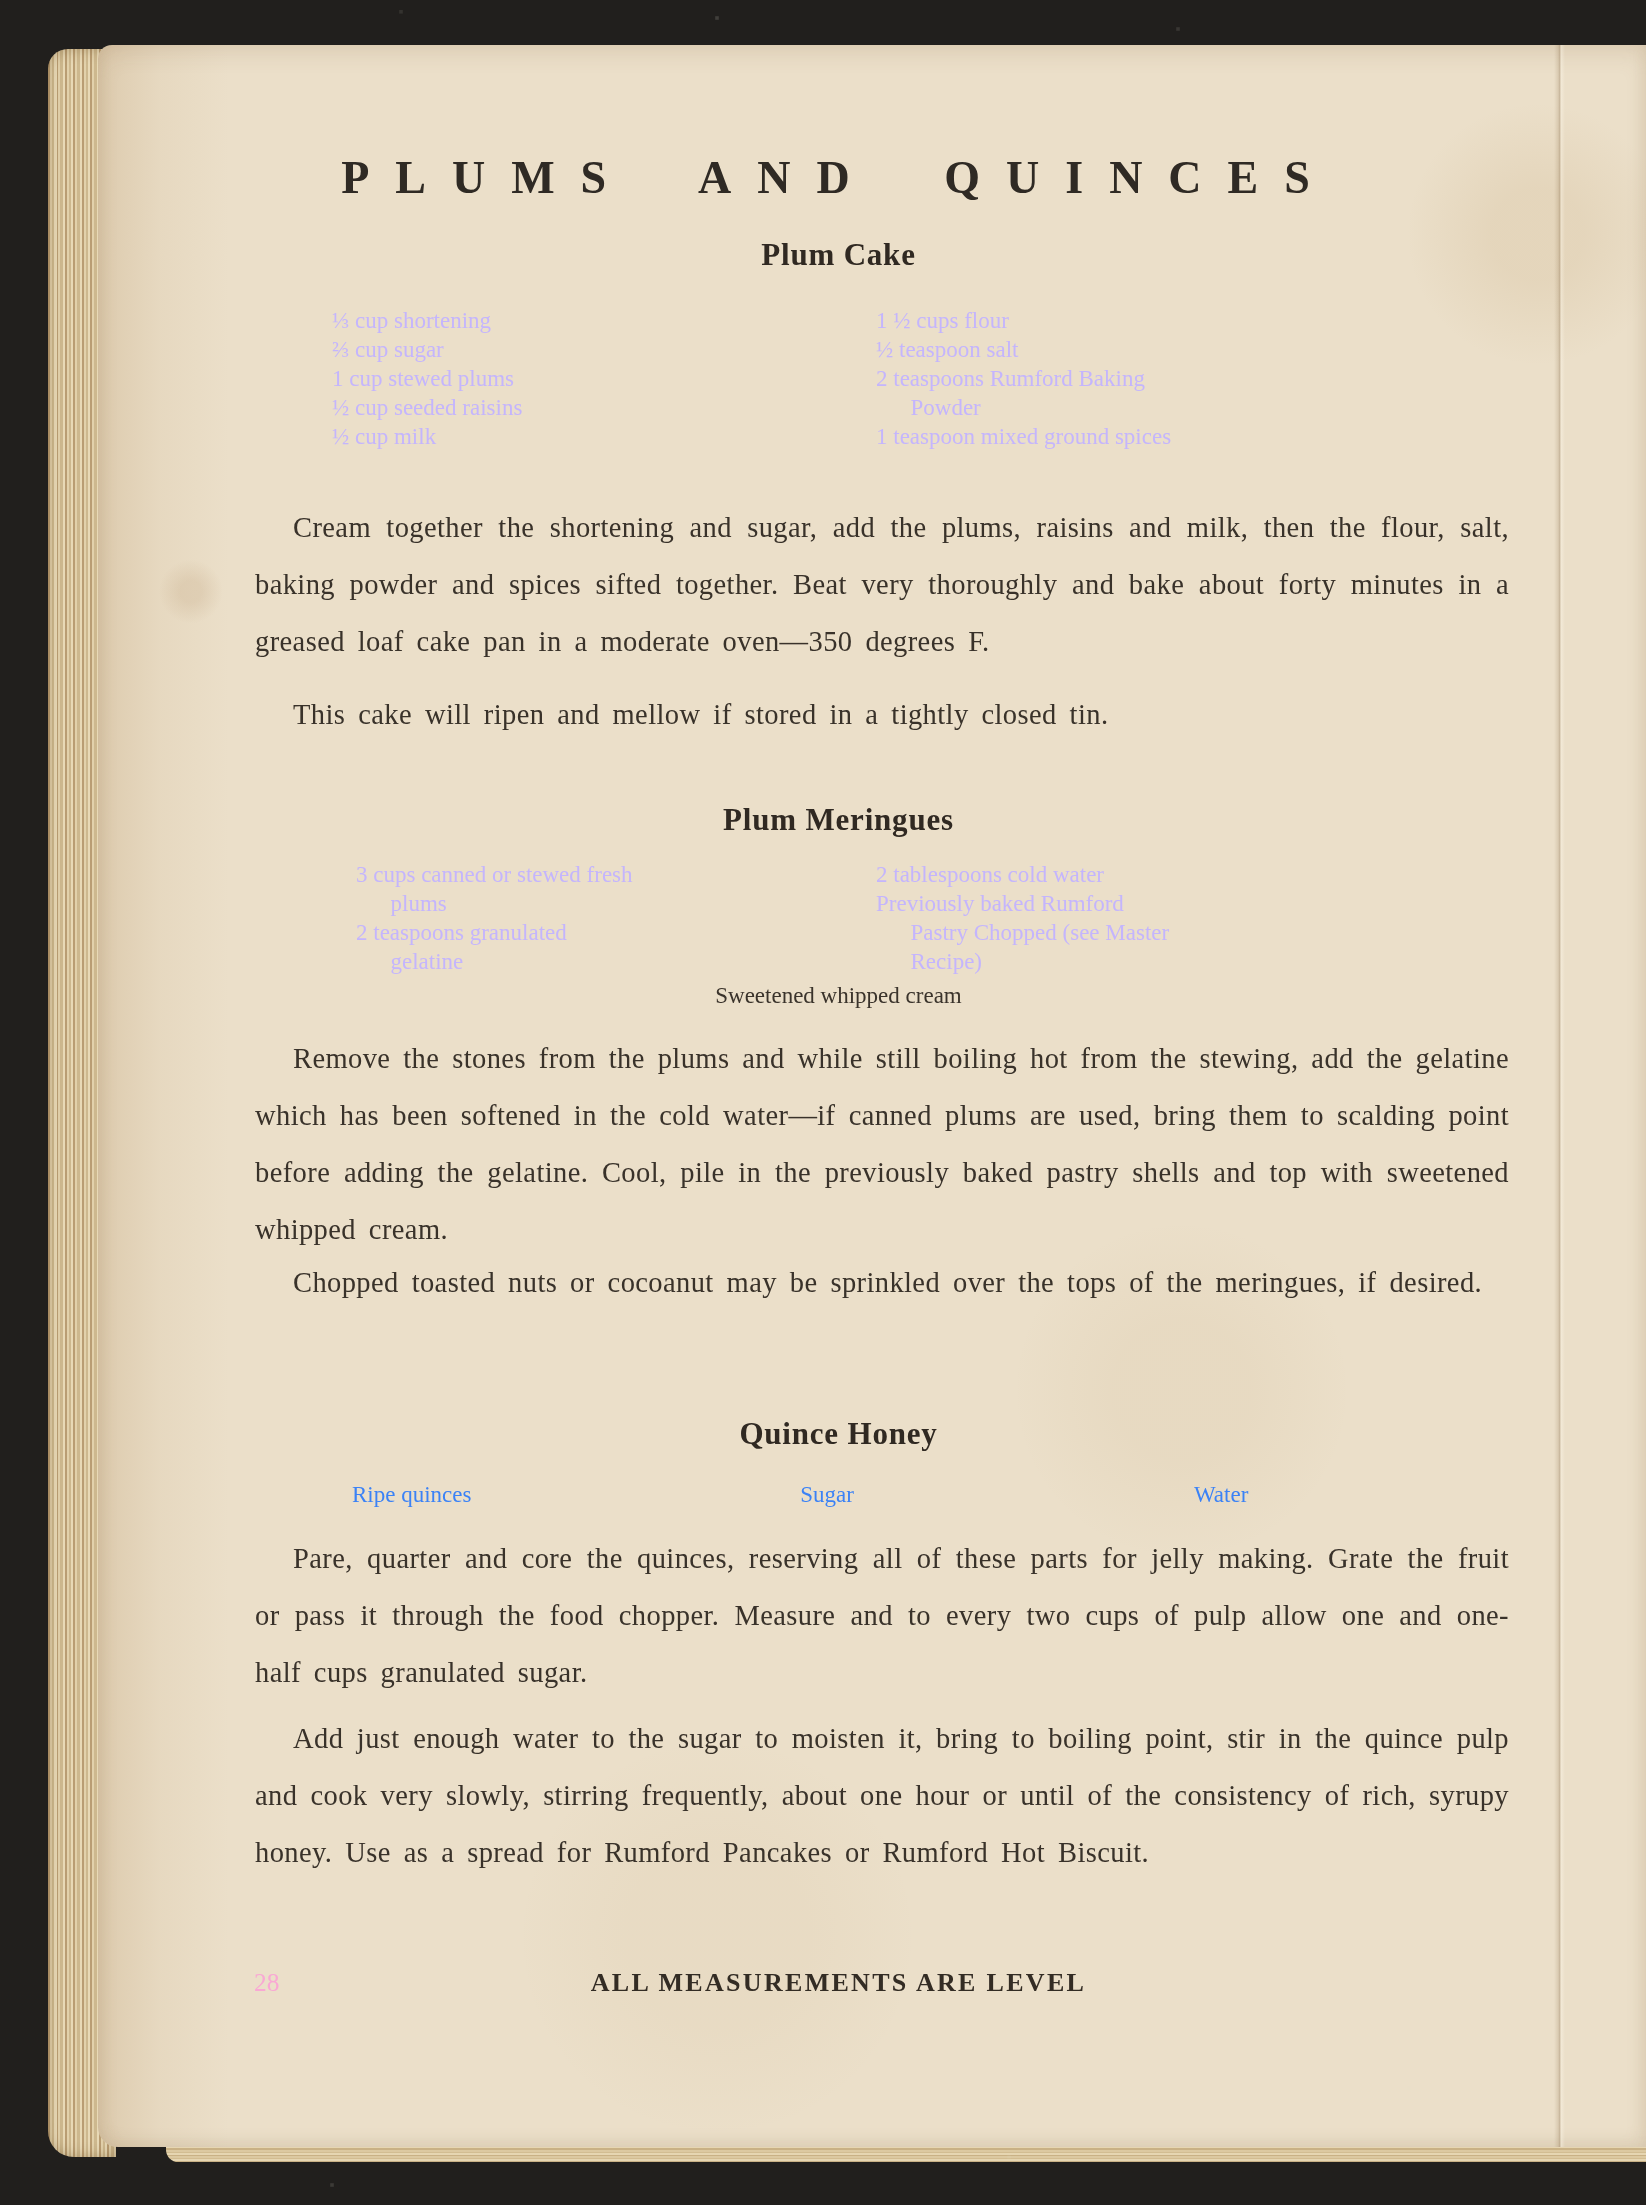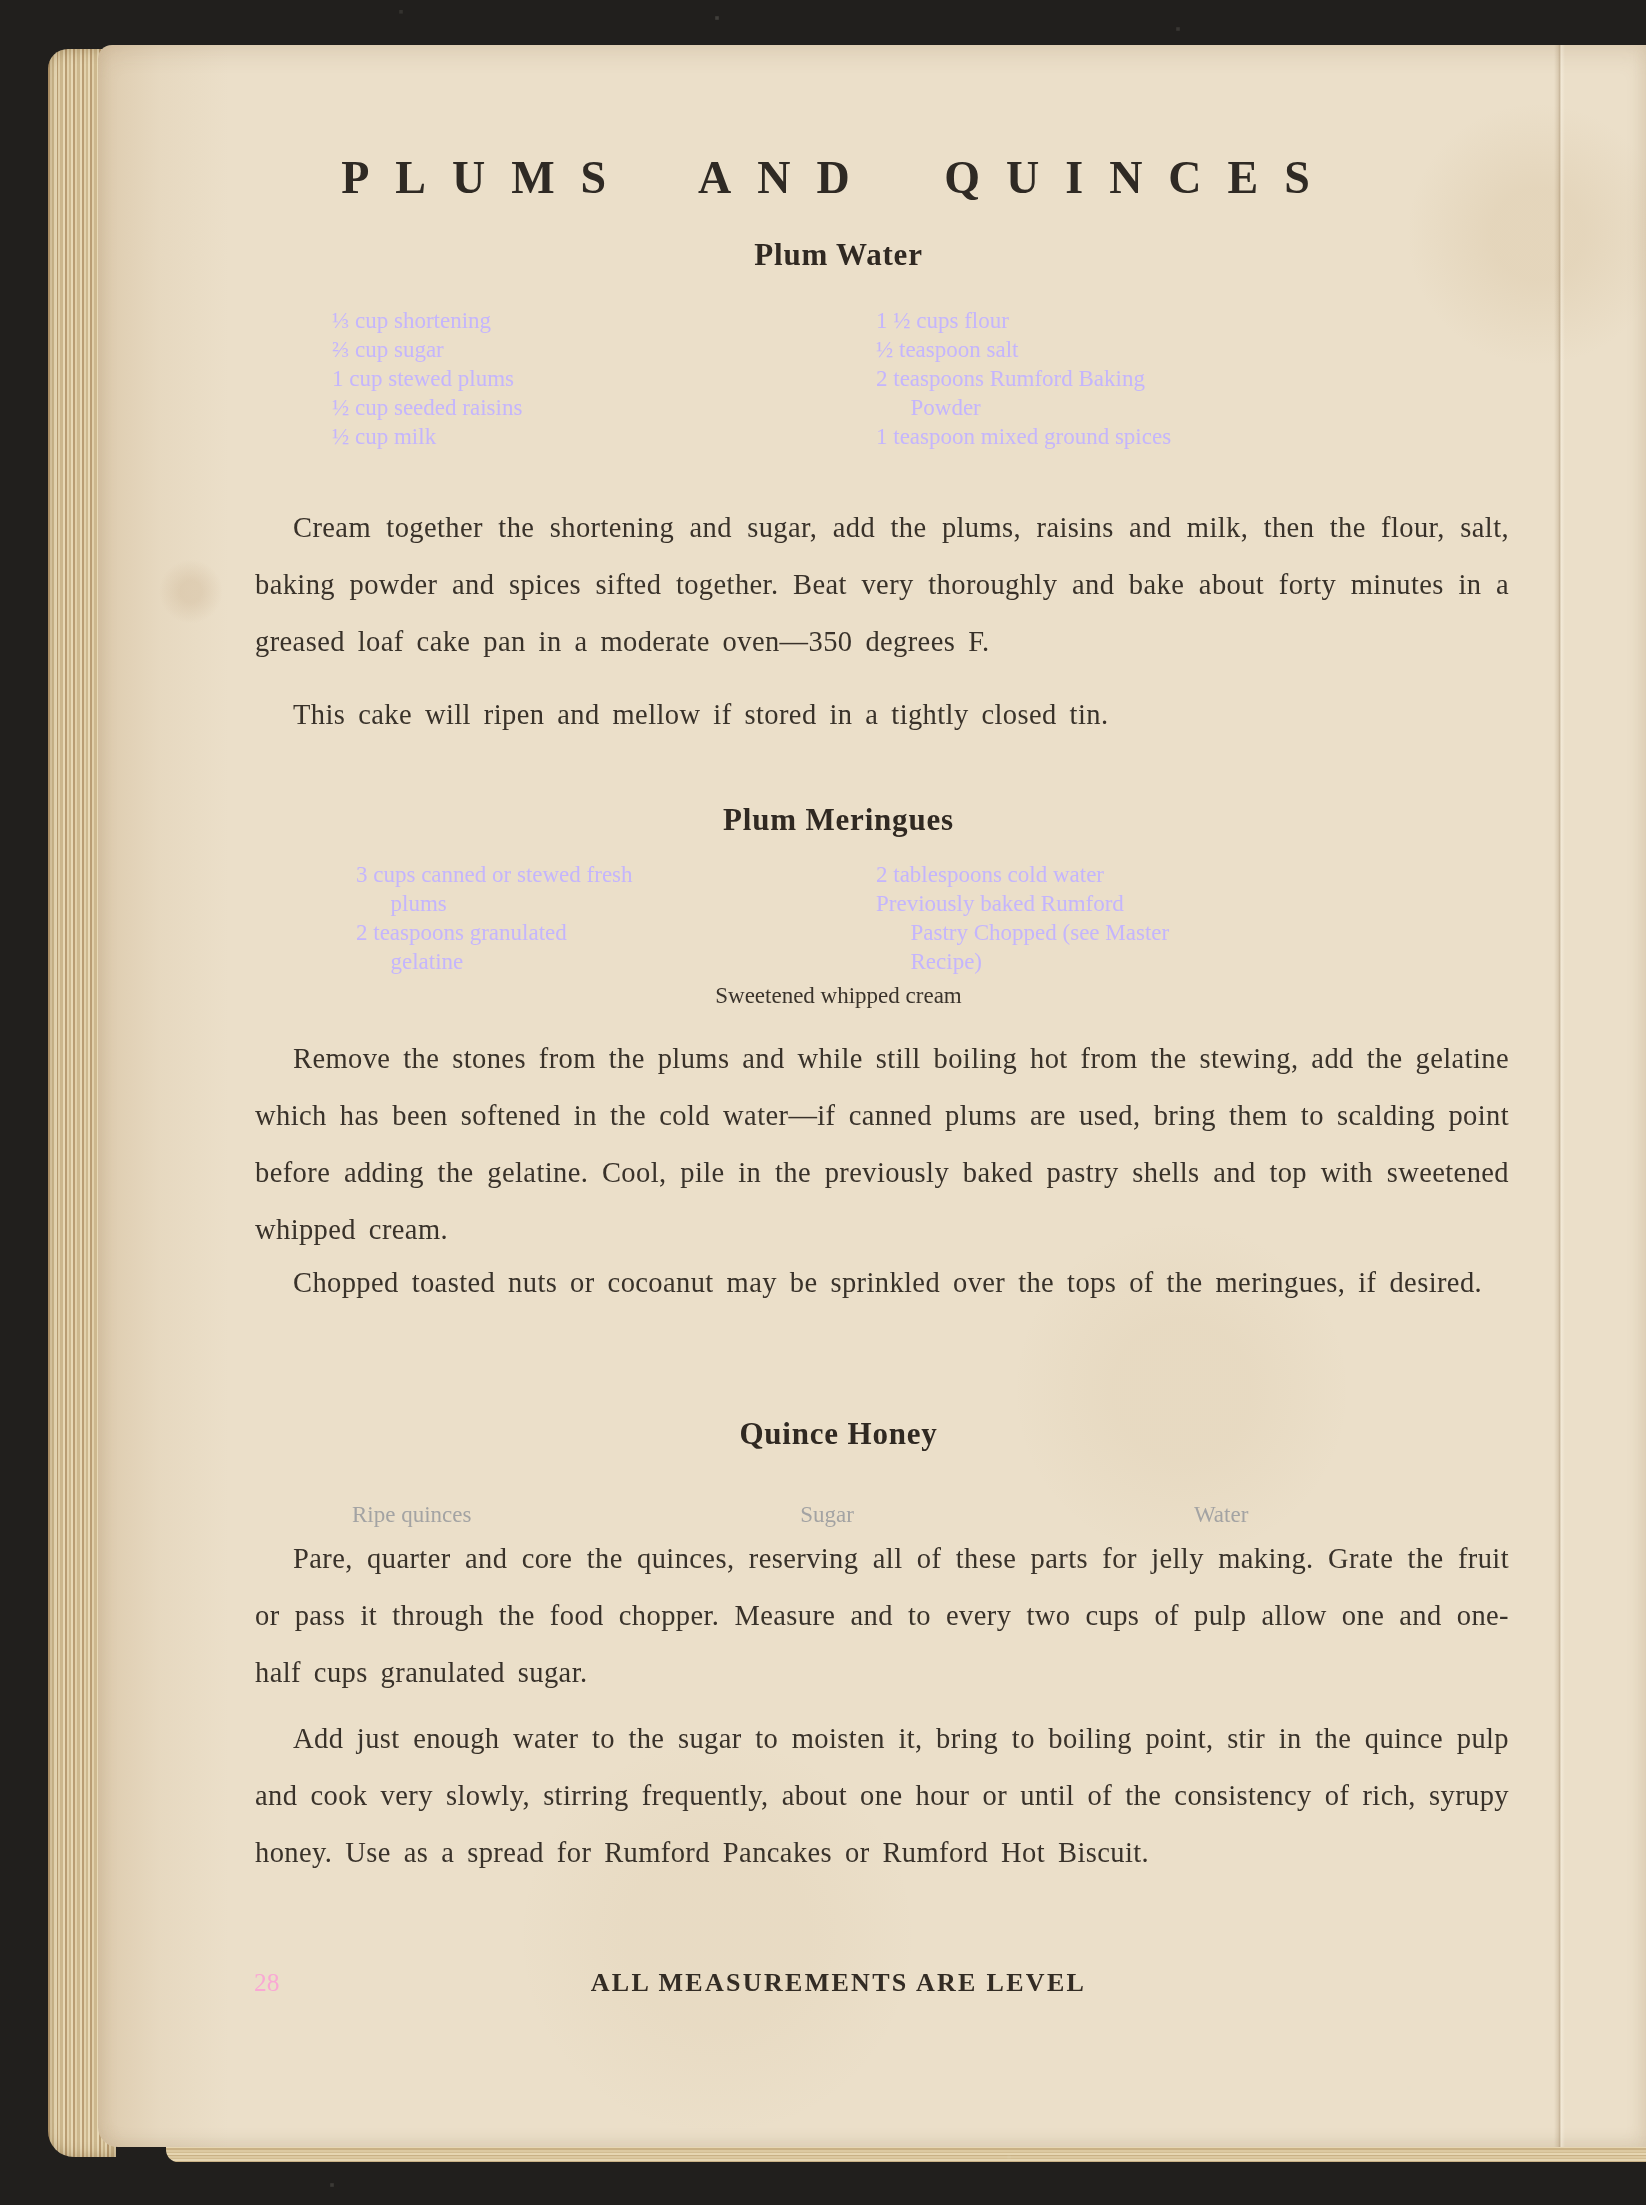--- a/index.html
+++ b/index.html
@@ -68,41 +68,41 @@
   .ing-line {
     font-size: 23px; line-height: 29px; white-space: pre-wrap; color: #c4b5fd;
   }
   .ing-center { font-size: 23px; font-weight: 400; color: #3a332b; }
   .para {
     position: absolute; left: 255px; width: 1254px;
     font-size: 28.5px; line-height: 57px;
     text-align: justify; text-indent: 38px;
     color: #39322a; letter-spacing: 0.4px; word-spacing: 5.4px;
   }
-  .ing-row-item { position: absolute; font-size: 23px; color: #a3a3a3; margin-top: 20px; }
+  .ing-row-item { position: absolute; font-size: 23px; color: #3b82f6; }
   .footer-num {
     position: absolute; left: 254px; top: 1968px;
     font-size: 25.4px; font-weight: 400; color: #f9a8d4;
   }
   .footer-note {
     top: 1968px; font-size: 26px; font-weight: 700; letter-spacing: 2.3px; color: #332c24;
   }
 </style>
 </head>
 <body>
 
 <div class="stack-left"></div>
 <div class="page"></div>
 <div class="stack-bottom"></div>
 <div class="crease"></div>
 <div class="specks"></div>
 
 <div class="h-center book-title">PLUMS AND QUINCES</div>
 
-<div class="h-center recipe-h" style="top:237px">Plum Water</div>
+<div class="h-center recipe-h" style="top:237px">Plum Cake</div>
 
 <div class="ing-col" style="left:332px; top:306px">
 
 <div class="ing-line">⅓ cup shortening</div>
     <div class="ing-line">⅔ cup sugar</div>
     <div class="ing-line">1 cup stewed plums</div>
     <div class="ing-line">½ cup seeded raisins</div>
     <div class="ing-line">½ cup milk</div>
   </div>
 <div class="ing-col" style="left:876px; top:306px">

